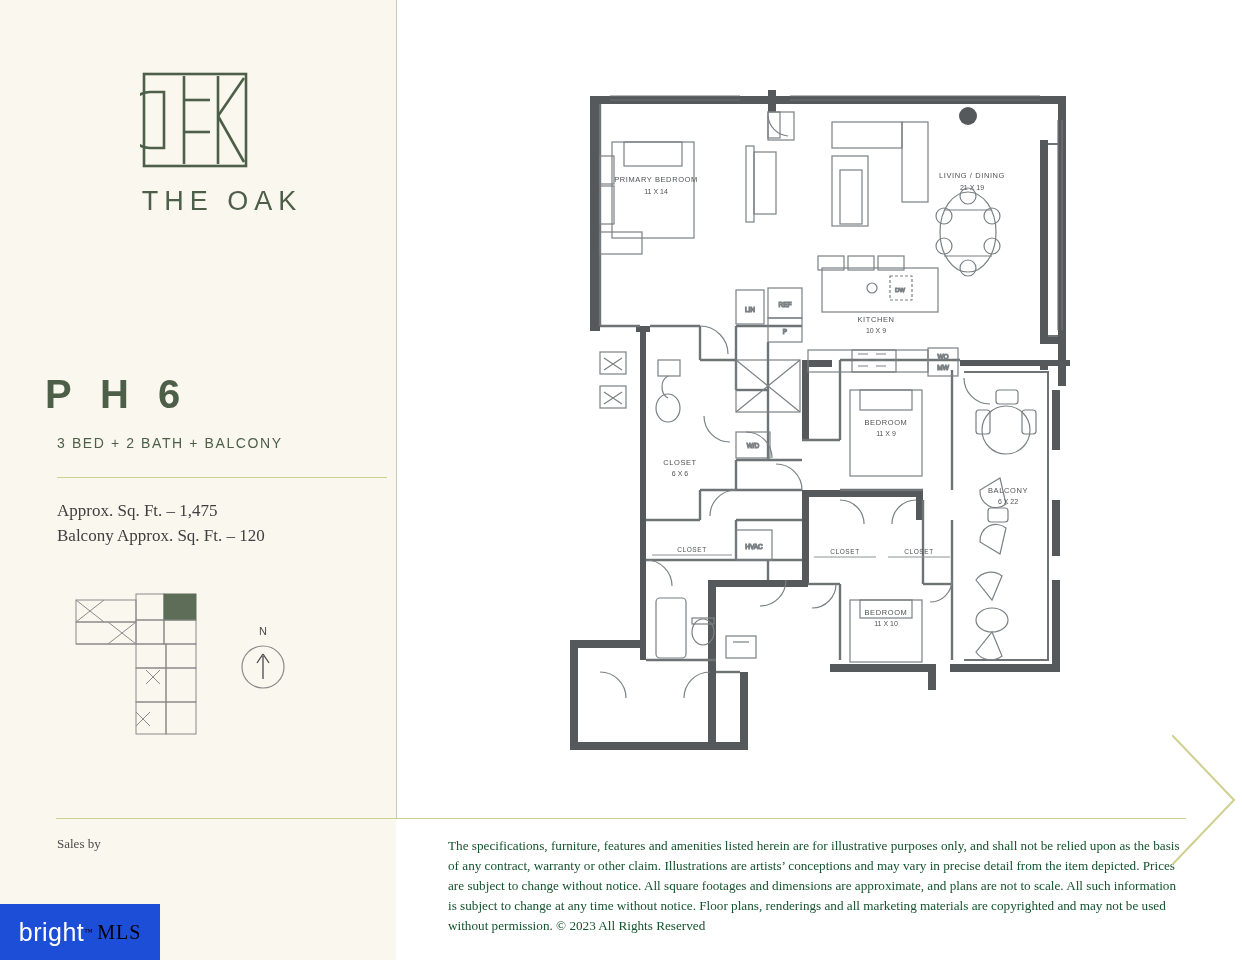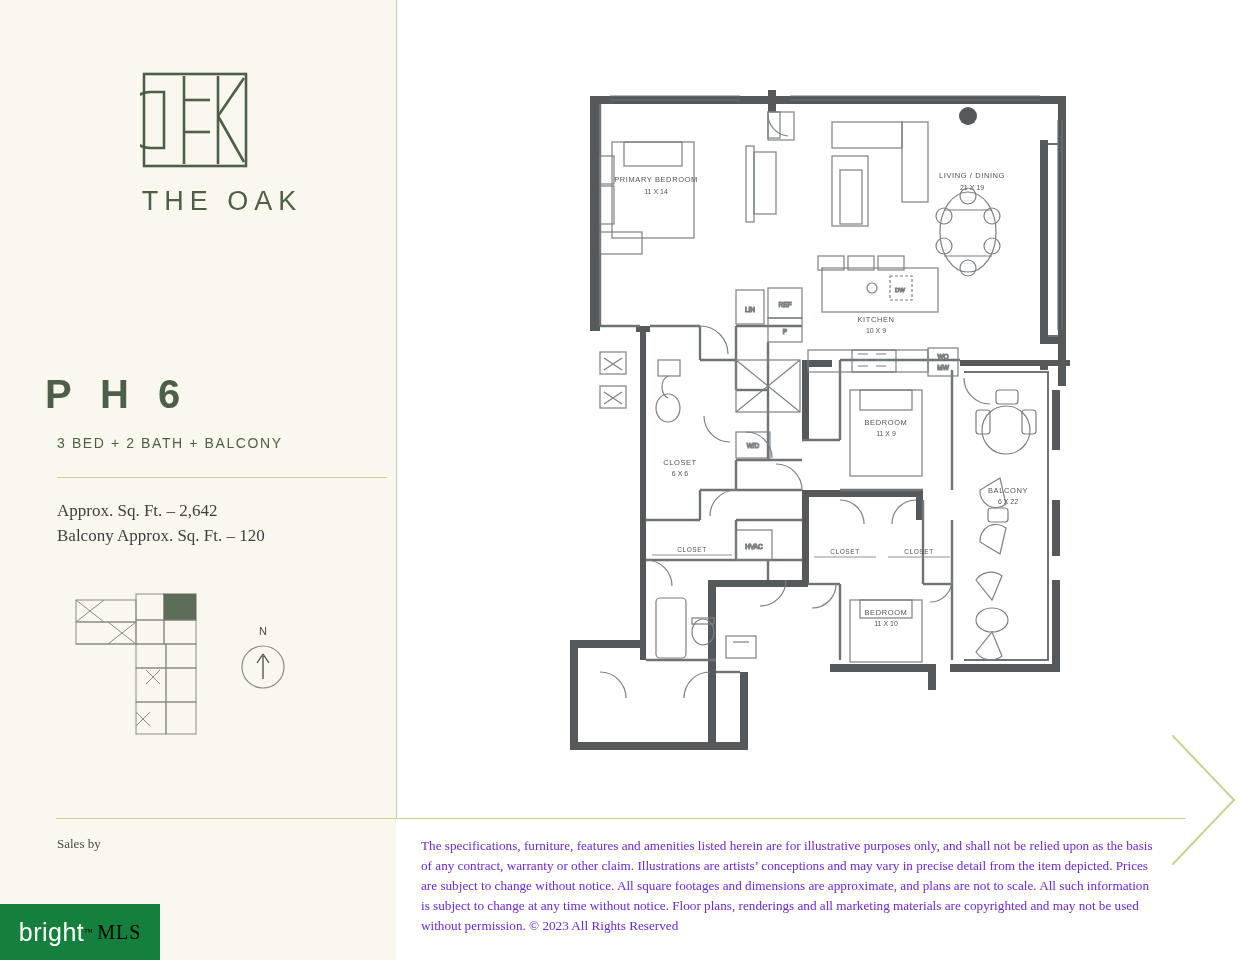--- a/index.html
+++ b/index.html
@@ -66,35 +66,35 @@
     font-family:"Liberation Serif", serif;font-size:13px;color:#4a4a4a;
   }
   .realty{
     position:absolute;left:110px;top:832px;
     font-family:"Liberation Serif", serif;font-size:21px;letter-spacing:2.2px;color:#3a3a3a;
   }
   .eho{position:absolute;left:55px;top:905px;width:40px;height:34px;}
 
   
   .disclaimer{
-    position:absolute;left:421px;top:836px;width:740px;
+    position:absolute;left:448px;top:836px;width:740px;
     font-family:"Liberation Serif", serif;
-    font-size:13.2px;line-height:20px;color:#6d28d9;text-align:left;
+    font-size:13.2px;line-height:20px;color:#14532d;text-align:left;
   }
 
   
   .floorplan{position:absolute;left:540px;top:60px;width:560px;height:690px;}
 
   
   .chevron{position:absolute;right:0;top:735px;width:70px;height:130px;}
 
   
   .watermark{
     position:absolute;left:0;bottom:0;width:160px;height:56px;
-    background:#15803d;display:flex;align-items:center;justify-content:center;
+    background:#1d4ed8;display:flex;align-items:center;justify-content:center;
   }
   .wm-text{
     font-family:"Liberation Sans", sans-serif;
     font-size:25px;color:#ffffff;letter-spacing:0.5px;
   }
   .wm-mls{font-size:20px;letter-spacing:1px;margin-left:4px;}
   .wm-tm{font-size:9px;vertical-align:super;}
 
   text{font-family:"Liberation Sans", sans-serif;}
 </style>
@@ -121,21 +121,21 @@
         <path d="M78 46 L104 92"></path>
       </g>
     </svg>
   </div>
   <div class="brand-name">THE OAK</div>
 
   <div class="unit-title">P H 6</div>
   <div class="unit-sub">3 BED + 2 BATH + BALCONY</div>
   <div class="rule-olive"></div>
   <div class="sqft">
-    <div>Approx. Sq. Ft. – 2,642</div>
+    <div>Approx. Sq. Ft. – 1,475</div>
     <div>Balcony Approx. Sq. Ft. – 120</div>
   </div>
 
   <div class="keyplan">
     <svg width="140" height="150" viewBox="0 0 140 150">
       <g fill="none" stroke="#8a8a8a" stroke-width="1">
         <rect x="8" y="8" width="60" height="22"></rect>
         <rect x="8" y="30" width="60" height="22"></rect>
         <rect x="68" y="2" width="28" height="26"></rect>
         <rect x="68" y="28" width="28" height="24"></rect>

